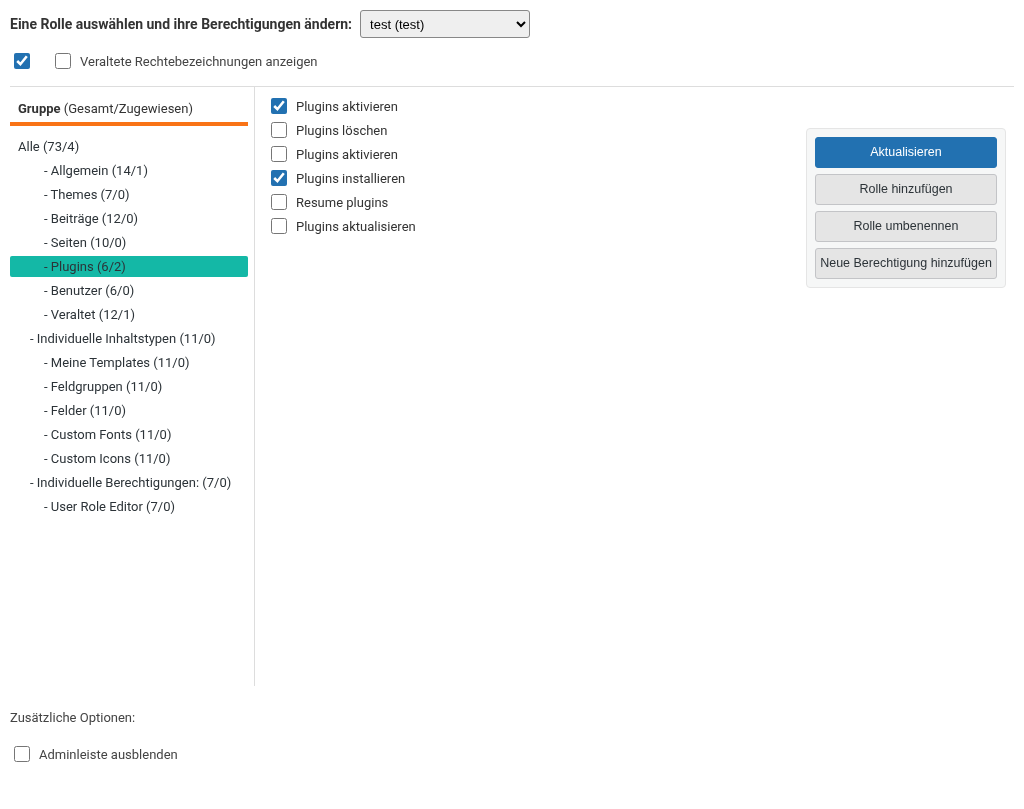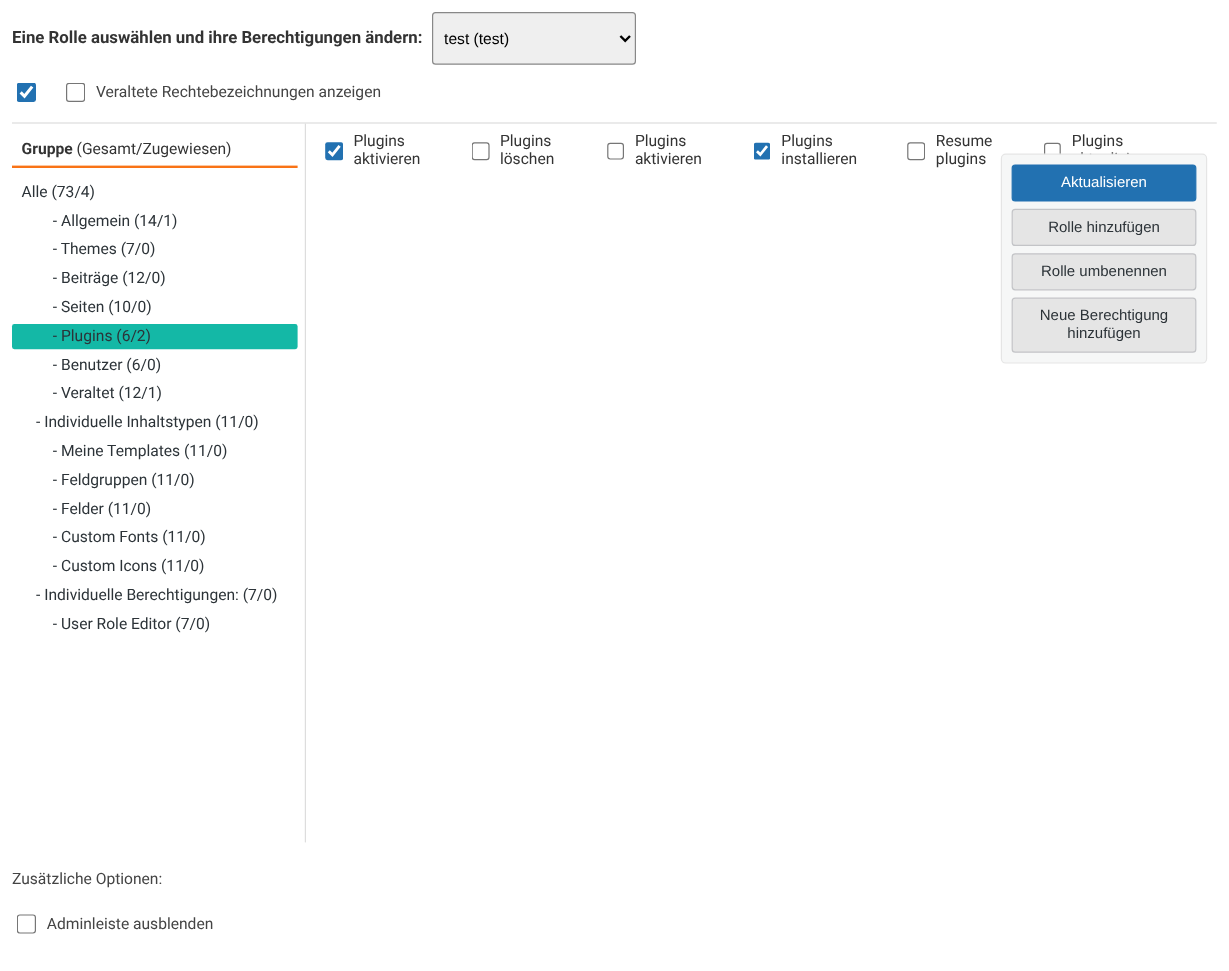--- a/index.html
+++ b/index.html
@@ -21,21 +21,21 @@
   .header-row .title {
     font-weight: bold;
     font-size: 14px;
   }
   select {
     padding: 3px 5px;
     border: 1px solid #888;
     border-radius: 3px;
     font-size: 13px;
     min-width: 170px;
-    height: 44px;
+    height: 28px;
   }
   .checkbox-line {
     display: flex;
     align-items: center;
     gap: 18px;
     margin-bottom: 14px;
   }
   .chk-pair {
     display: flex;
     align-items: center;
@@ -54,21 +54,21 @@
   }
   .sidebar {
     width: 245px;
     padding: 8px 6px 8px 0;
     border-right: 1px solid #ddd;
   }
   .sidebar-header {
     padding: 6px 8px;
     font-size: 13px;
     color: #333;
-    border-bottom: 2px solid #f97316;
+    border-bottom: 4px solid #f97316;
     margin-bottom: 10px;
   }
   .sidebar-header .bold { font-weight: bold; }
   .tree { list-style: none; padding: 0; margin: 0; }
   .tree li {
     padding: 3px 4px 3px 8px;
     color: #2c3338;
     cursor: pointer;
     margin-bottom: 3px;
   }
@@ -102,29 +102,29 @@
   }
   .filter-row .spalten-wrap {
     margin-left: auto;
     display: flex;
     align-items: center;
     gap: 6px;
     margin-right: 300px;
   }
   .caps-list {
     display: flex;
-    flex-direction: row;
+    flex-direction: column;
     gap: 2px;
   }
   .caps-list .chk-pair { color: #333; }
   .right-actions {
     position: absolute;
     top: 128px;
     right: 18px;
-    width: 172px;
+    width: 200px;
     display: flex;
     flex-direction: column;
     gap: 6px;
     background: #f6f7f7;
     padding: 8px;
     border: 1px solid #e5e5e5;
     border-radius: 4px;
   }
   .btn {
     display: block;

